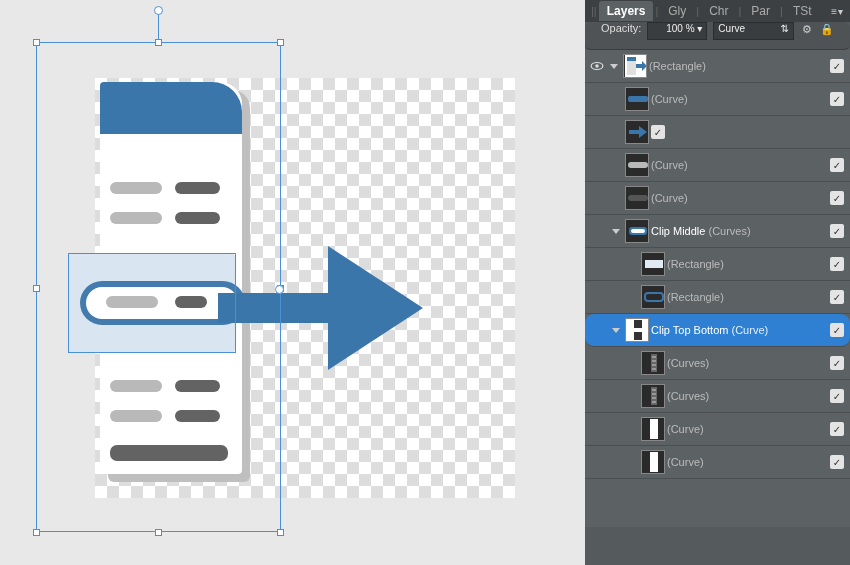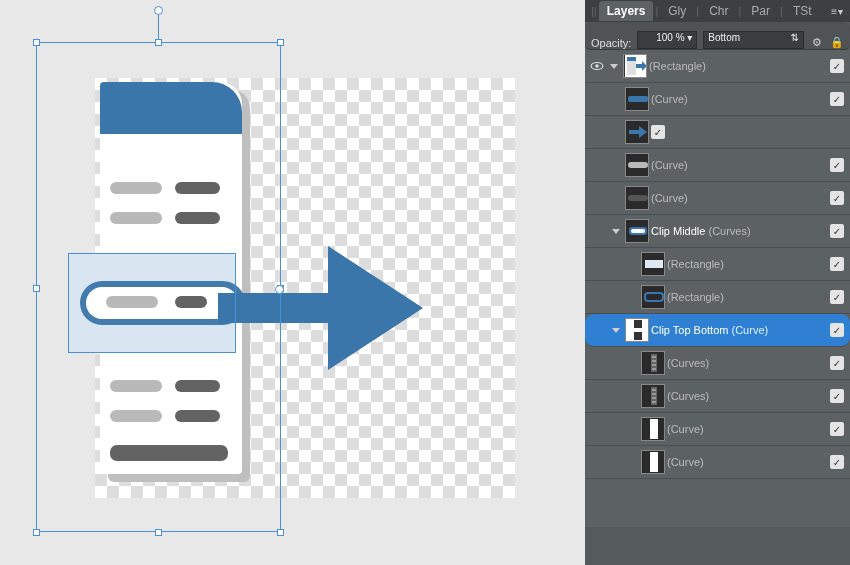--- a/index.html
+++ b/index.html
@@ -152,24 +152,24 @@
   .sep { color: #666; }
   .menu-icon {
     margin-left: auto;
     color: #ccc;
     letter-spacing: 1px;
     cursor: pointer;
     font-size: 10px;
   }
   .opacity-row {
     display: flex;
-    align-items: flex-end;
+    align-items: flex-start;
     height: 28px;
     background: #4f5355;
-    padding: 0 6px;
+    padding: 0 16px;
     gap: 6px;
     border-bottom: 1px solid #3a3d3f;
     border-radius: 6px;
   }
   .opacity-row label { color: #ddd; }
   .opc-input, .blend-select {
     background: #3a3d3f;
     color: #eee;
     border: 1px solid #2a2c2d;
     height: 18px;
@@ -302,21 +302,21 @@
     <span class="tab">Par</span>
     <span class="sep">|</span>
     <span class="tab">TSt</span>
     <span class="menu-icon">≡▾</span>
   </div>
 
   <div class="opacity-row">
     <label>Opacity:</label>
     <div class="opc-input">100 % ▾</div>
     <div class="blend-select">
-      <span>Bottom</span>
+      <span>Curve</span>
       <span style="float:right">⇅</span>
     </div>
     <span class="gear">⚙</span>
     <span class="lock">🔒</span>
   </div>
 
   <div class="layers" id="layerlist">
       <div class="layer-row indent0 toplevel">
         <span class="eye">
           <svg width="14" height="14" viewBox="0 0 24 24">

